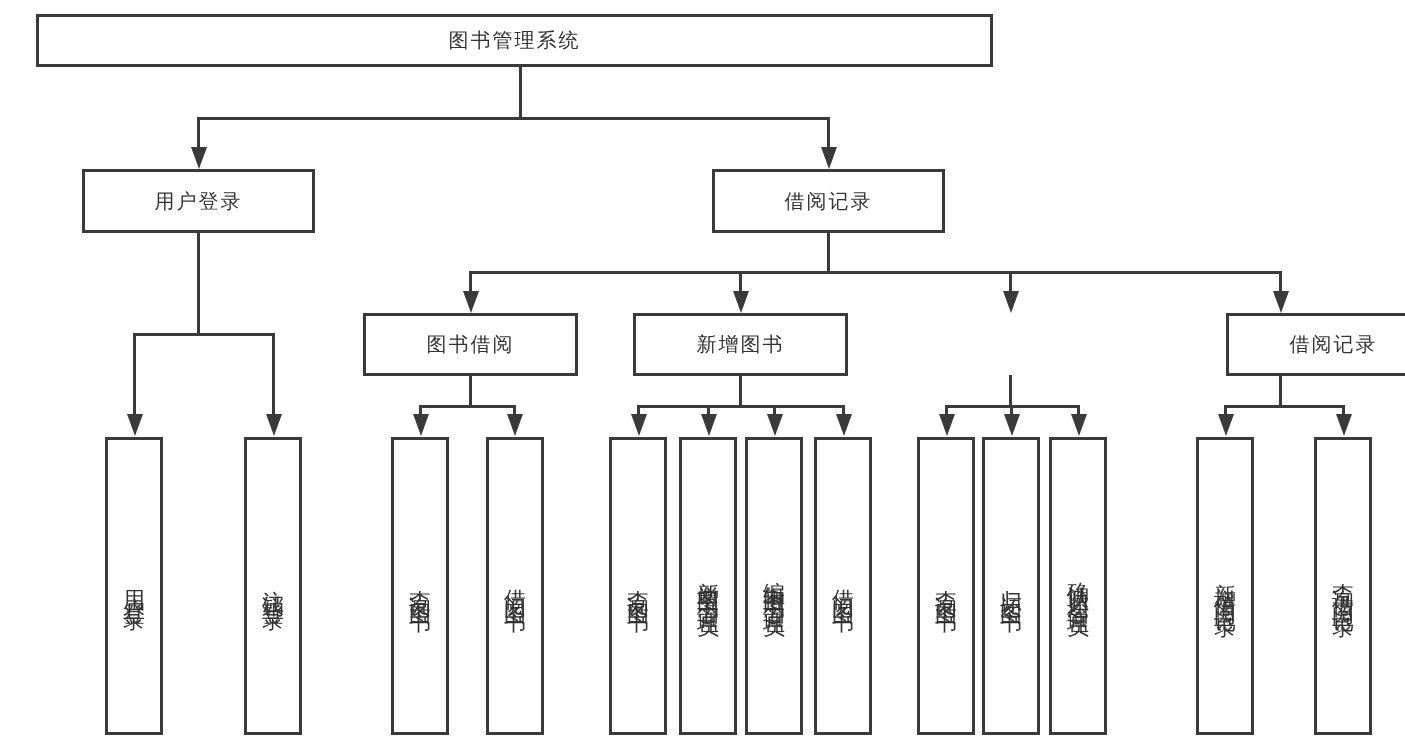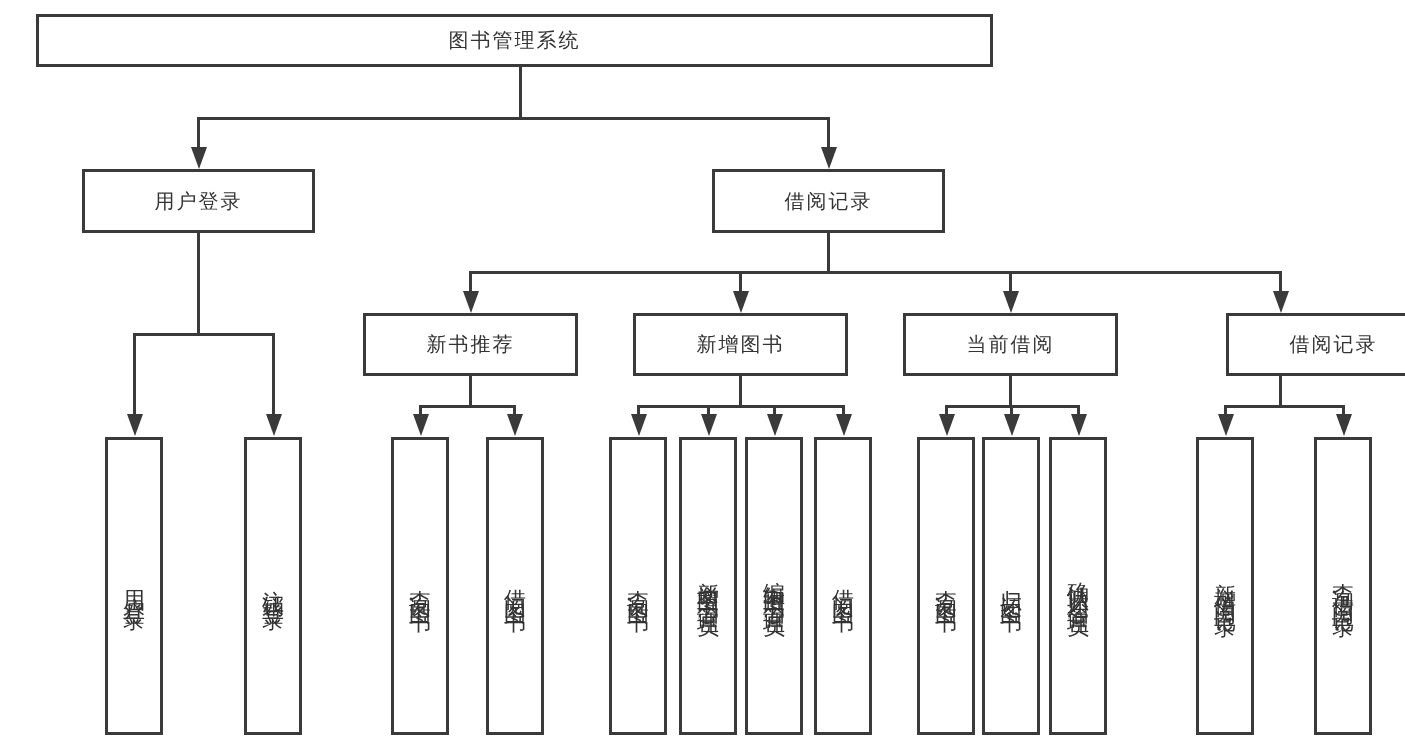--- a/index.html
+++ b/index.html
@@ -87,23 +87,22 @@
   <div class="hline" style="left:469px;top:271px;width:813px"></div>
   <div class="vline" style="left:469px;top:271px;height:22px"></div>
   <div class="arrow" style="left:463px;top:291px"></div>
   <div class="vline" style="left:739px;top:271px;height:22px"></div>
   <div class="arrow" style="left:733px;top:291px"></div>
   <div class="vline" style="left:1009px;top:271px;height:22px"></div>
   <div class="arrow" style="left:1003px;top:291px"></div>
   <div class="vline" style="left:1279px;top:271px;height:22px"></div>
   <div class="arrow" style="left:1273px;top:291px"></div>
 
-  <div class="node" style="left:363px;top:313px;width:215px;height:63px">新书推荐</div>
+  <div class="node" style="left:363px;top:313px;width:215px;height:63px">图书借阅</div>
   <div class="node" style="left:633px;top:313px;width:215px;height:63px">新增图书</div>
-  <div class="node" style="left:903px;top:313px;width:215px;height:63px">当前借阅</div>
   <div class="node" style="left:1226px;top:313px;width:215px;height:63px">借阅记录</div>
 
   <div class="vline" style="left:469px;top:375px;height:33px"></div>
   <div class="hline" style="left:419px;top:405px;width:97px"></div>
   <div class="vline" style="left:419px;top:405px;height:11px"></div>
   <div class="arrow" style="left:413px;top:414px"></div>
   <div class="vline" style="left:513px;top:405px;height:11px"></div>
   <div class="arrow" style="left:507px;top:414px"></div>
 
   <div class="vline" style="left:739px;top:375px;height:33px"></div>

